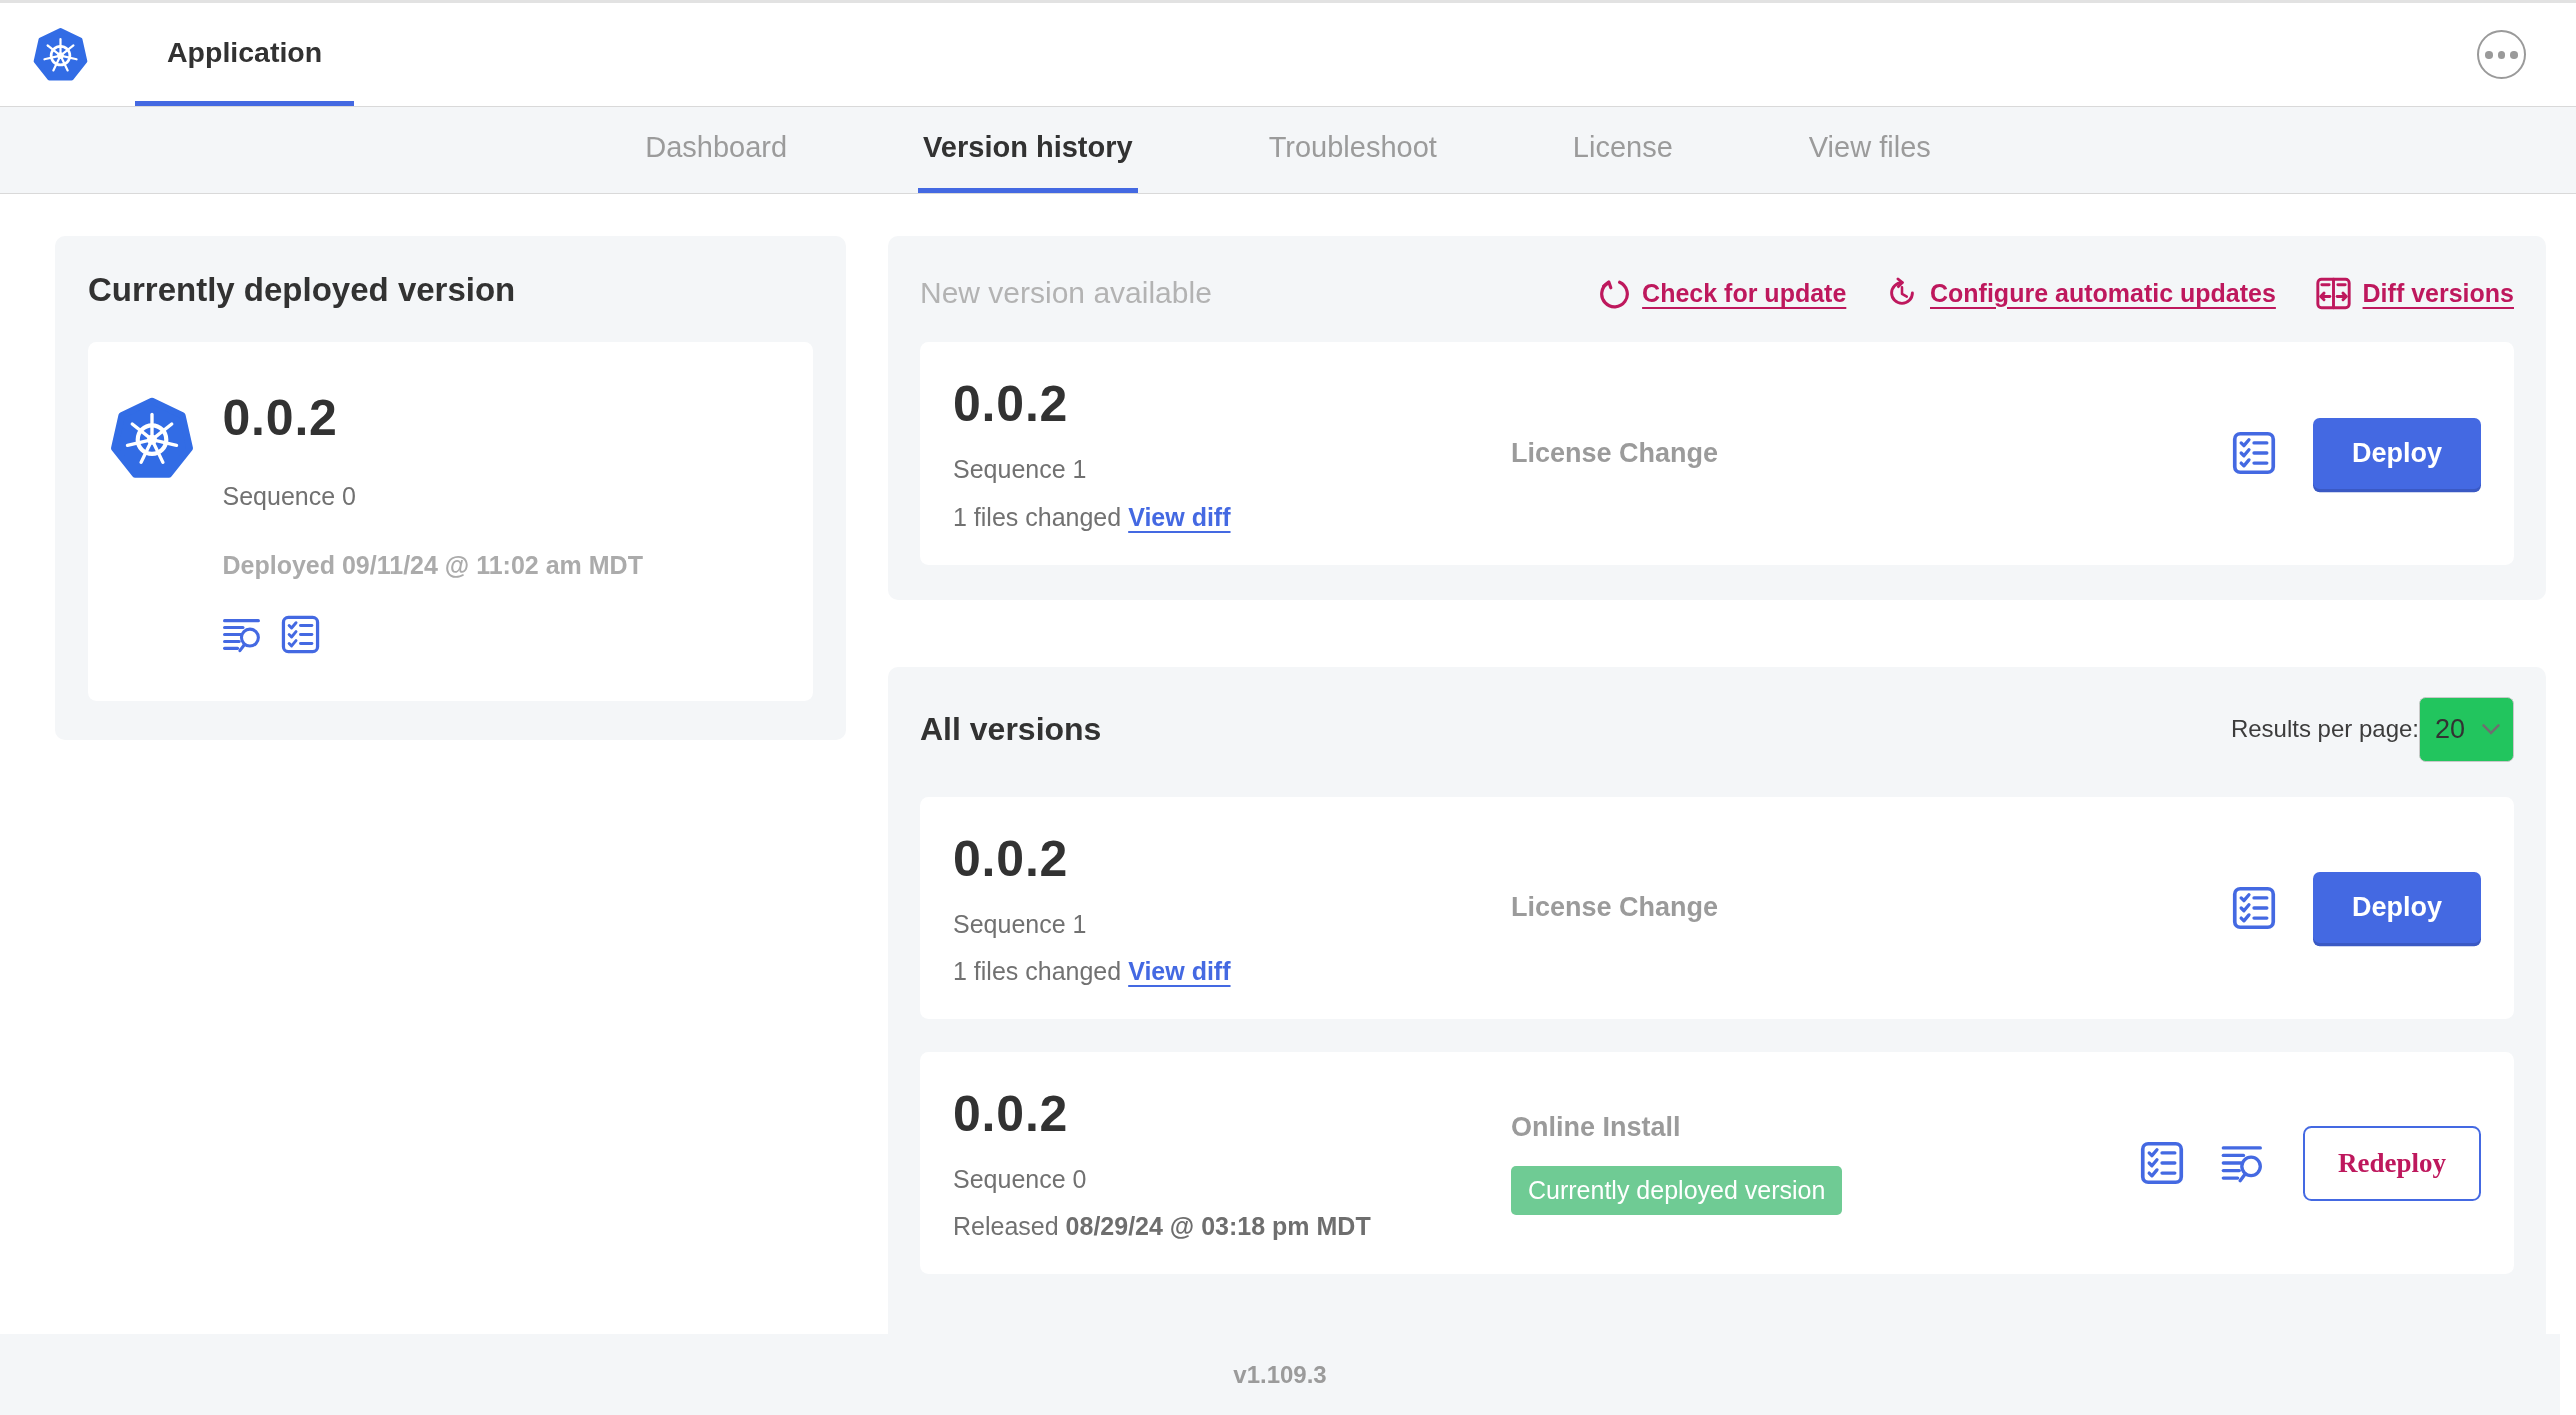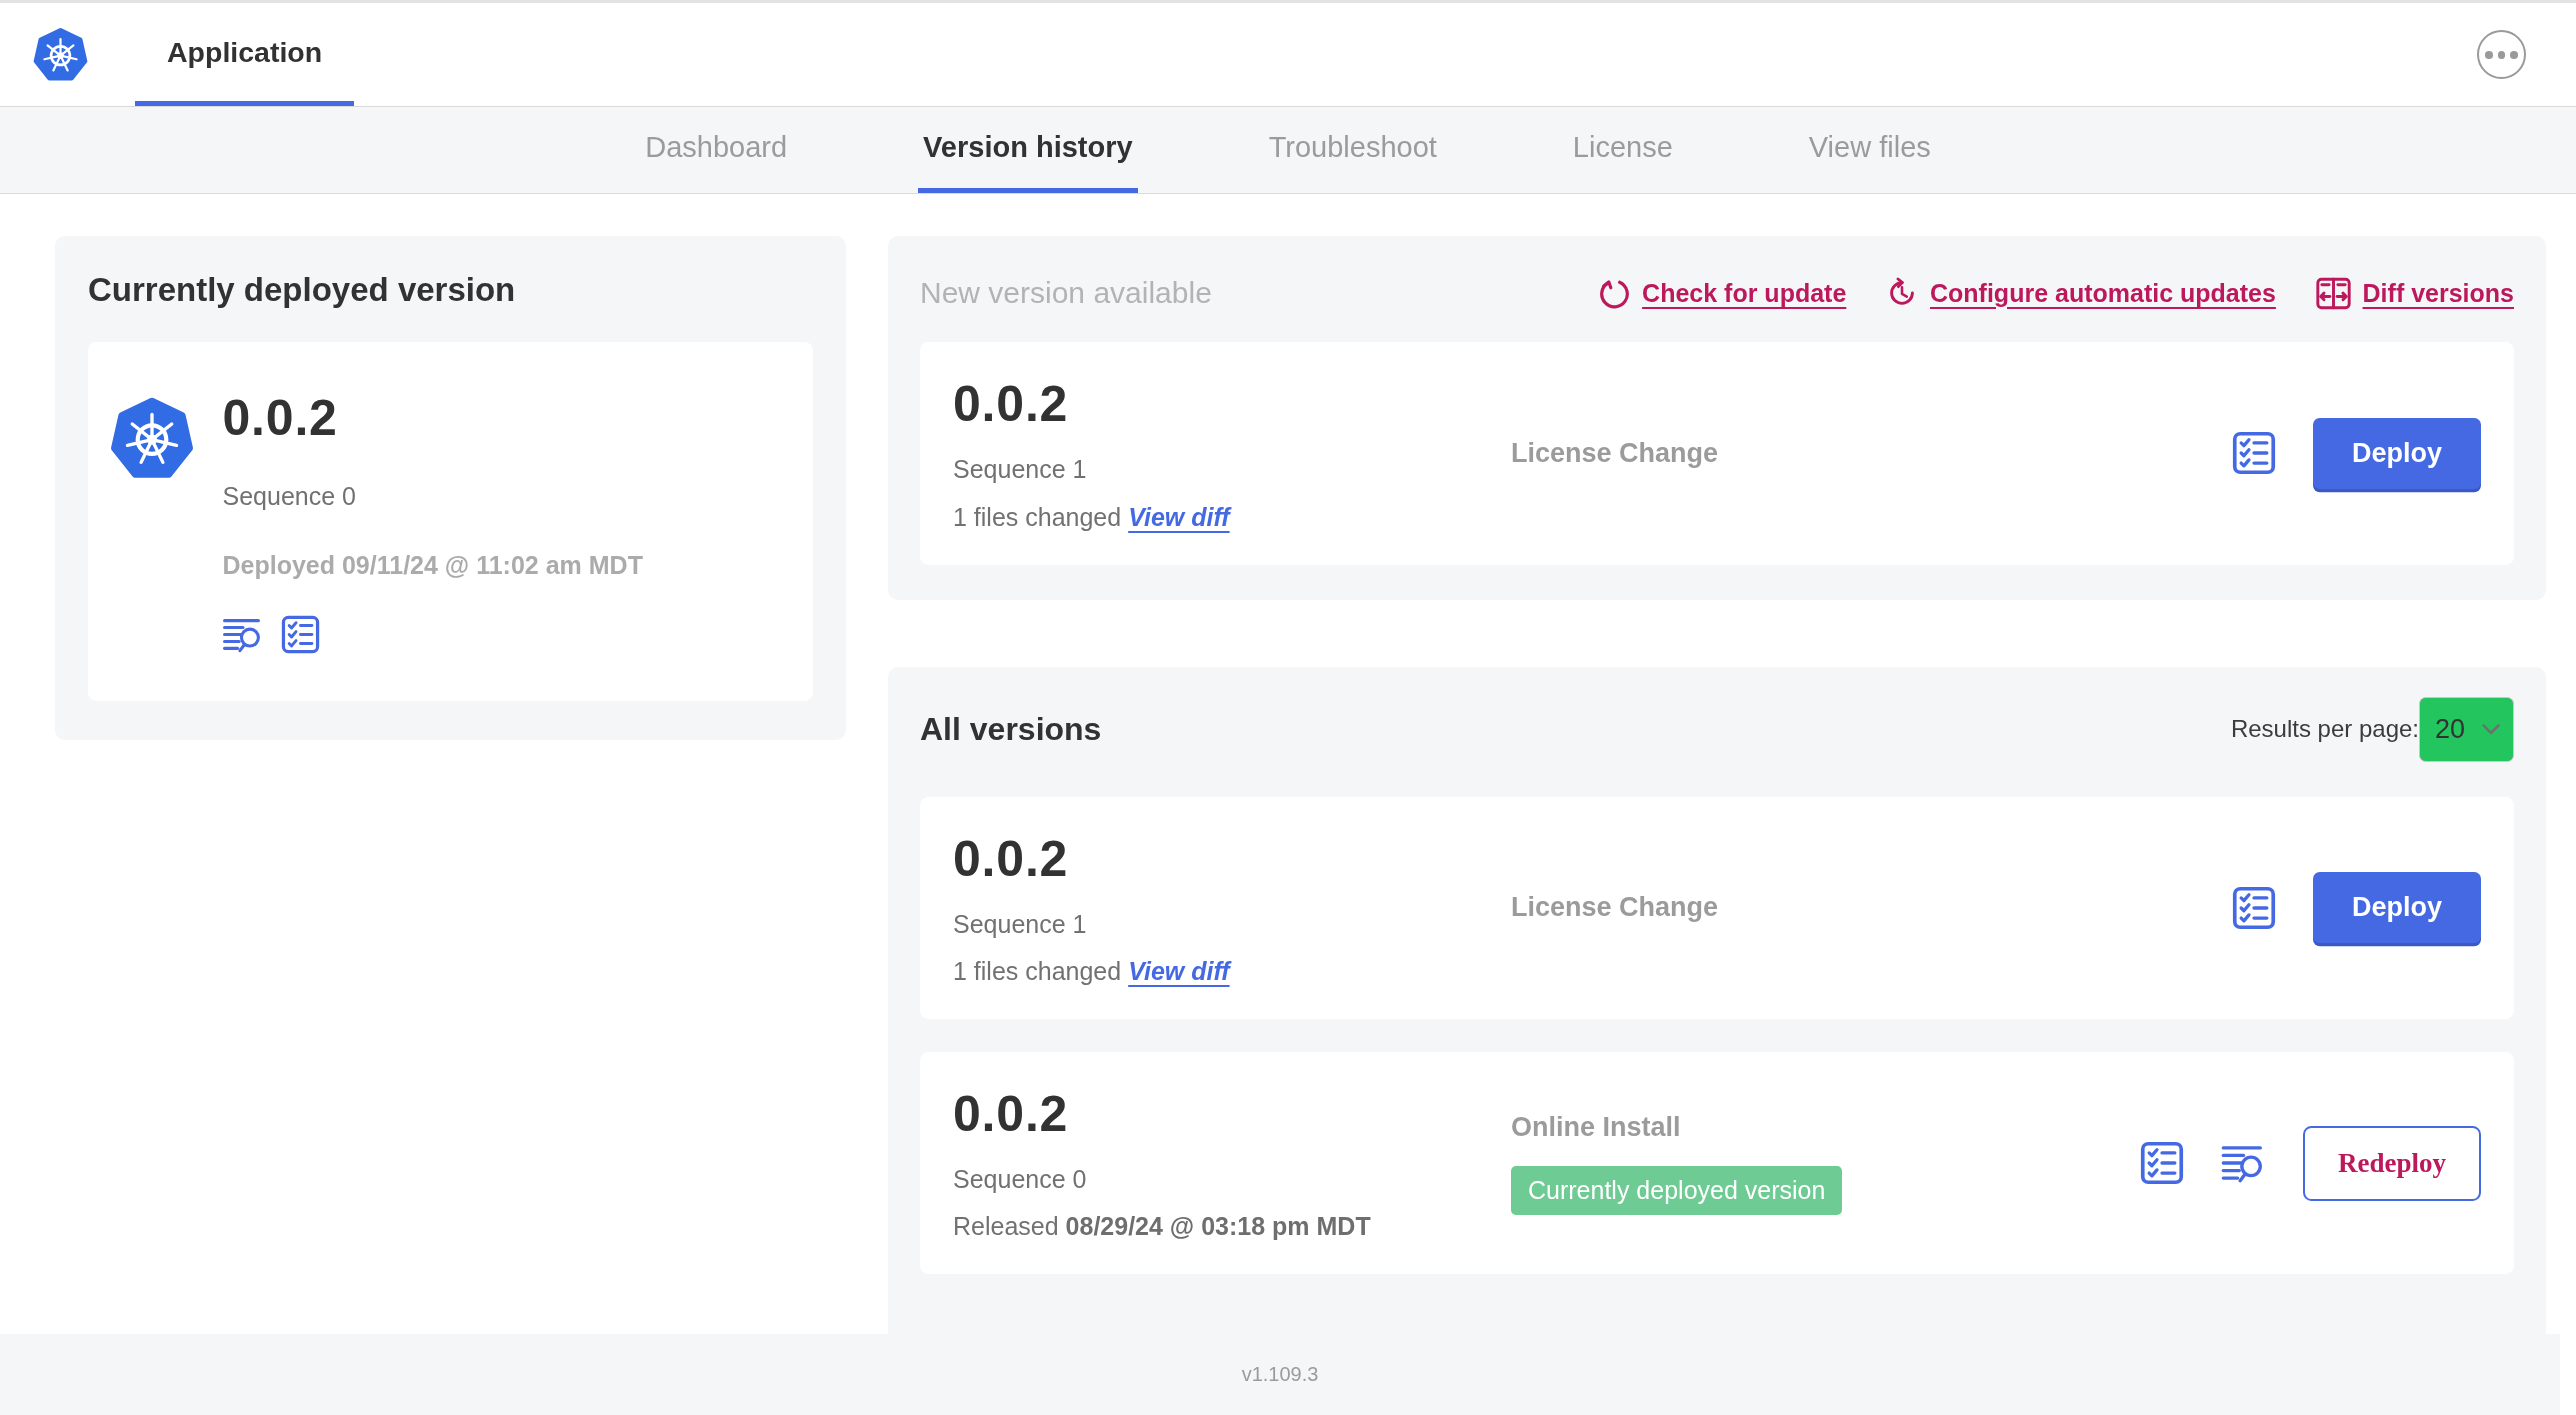--- a/index.html
+++ b/index.html
@@ -119,21 +119,20 @@
     min-height: 199px;
   }
   .version-card + .version-card { margin-top: 33px; }
   .vc-left { width: 558px; flex: none; }
   .vc-seq { font-size: 25px; color: #717171; margin-top: 22px; }
   .vc-files { font-size: 25px; color: #717171; margin-top: 18.4px; display: flex; gap: 7px; align-items: center; }
   .view-diff {
     color: #4469E2; font-weight: 700;
     text-decoration: underline; text-underline-offset: 5px;
     cursor: pointer;
-    font-style: italic;
   }
   .vc-released { font-size: 25px; color: #717171; margin-top: 18.4px; }
   .vc-released b { color: #6e6e6e; }
   .vc-mid { flex: 1; }
   .vc-source { font-size: 27px; font-weight: 600; color: #9b9b9b; }
   .deployed-badge {
     display: inline-block;
     margin-top: 23.4px;
     background: #6FCB94;
     color: #fff;
@@ -180,22 +179,23 @@
 
   .gap-between-sections { height: 67px; }
 
   
   .footer {
     position: absolute;
     left: 0; right: 16px; bottom: 0;
     height: 81px;
     background: #f4f6f8;
     display: flex; align-items: center; justify-content: center;
-    font-size: 20px;
+    font-size: 24px;
     color: #9b9b9b;
+    font-weight: bold;
   }
 
   svg { display: block; }
 </style>
 </head>
 <body>
 
 <div class="top-strip"></div>
 
 <div class="header">

